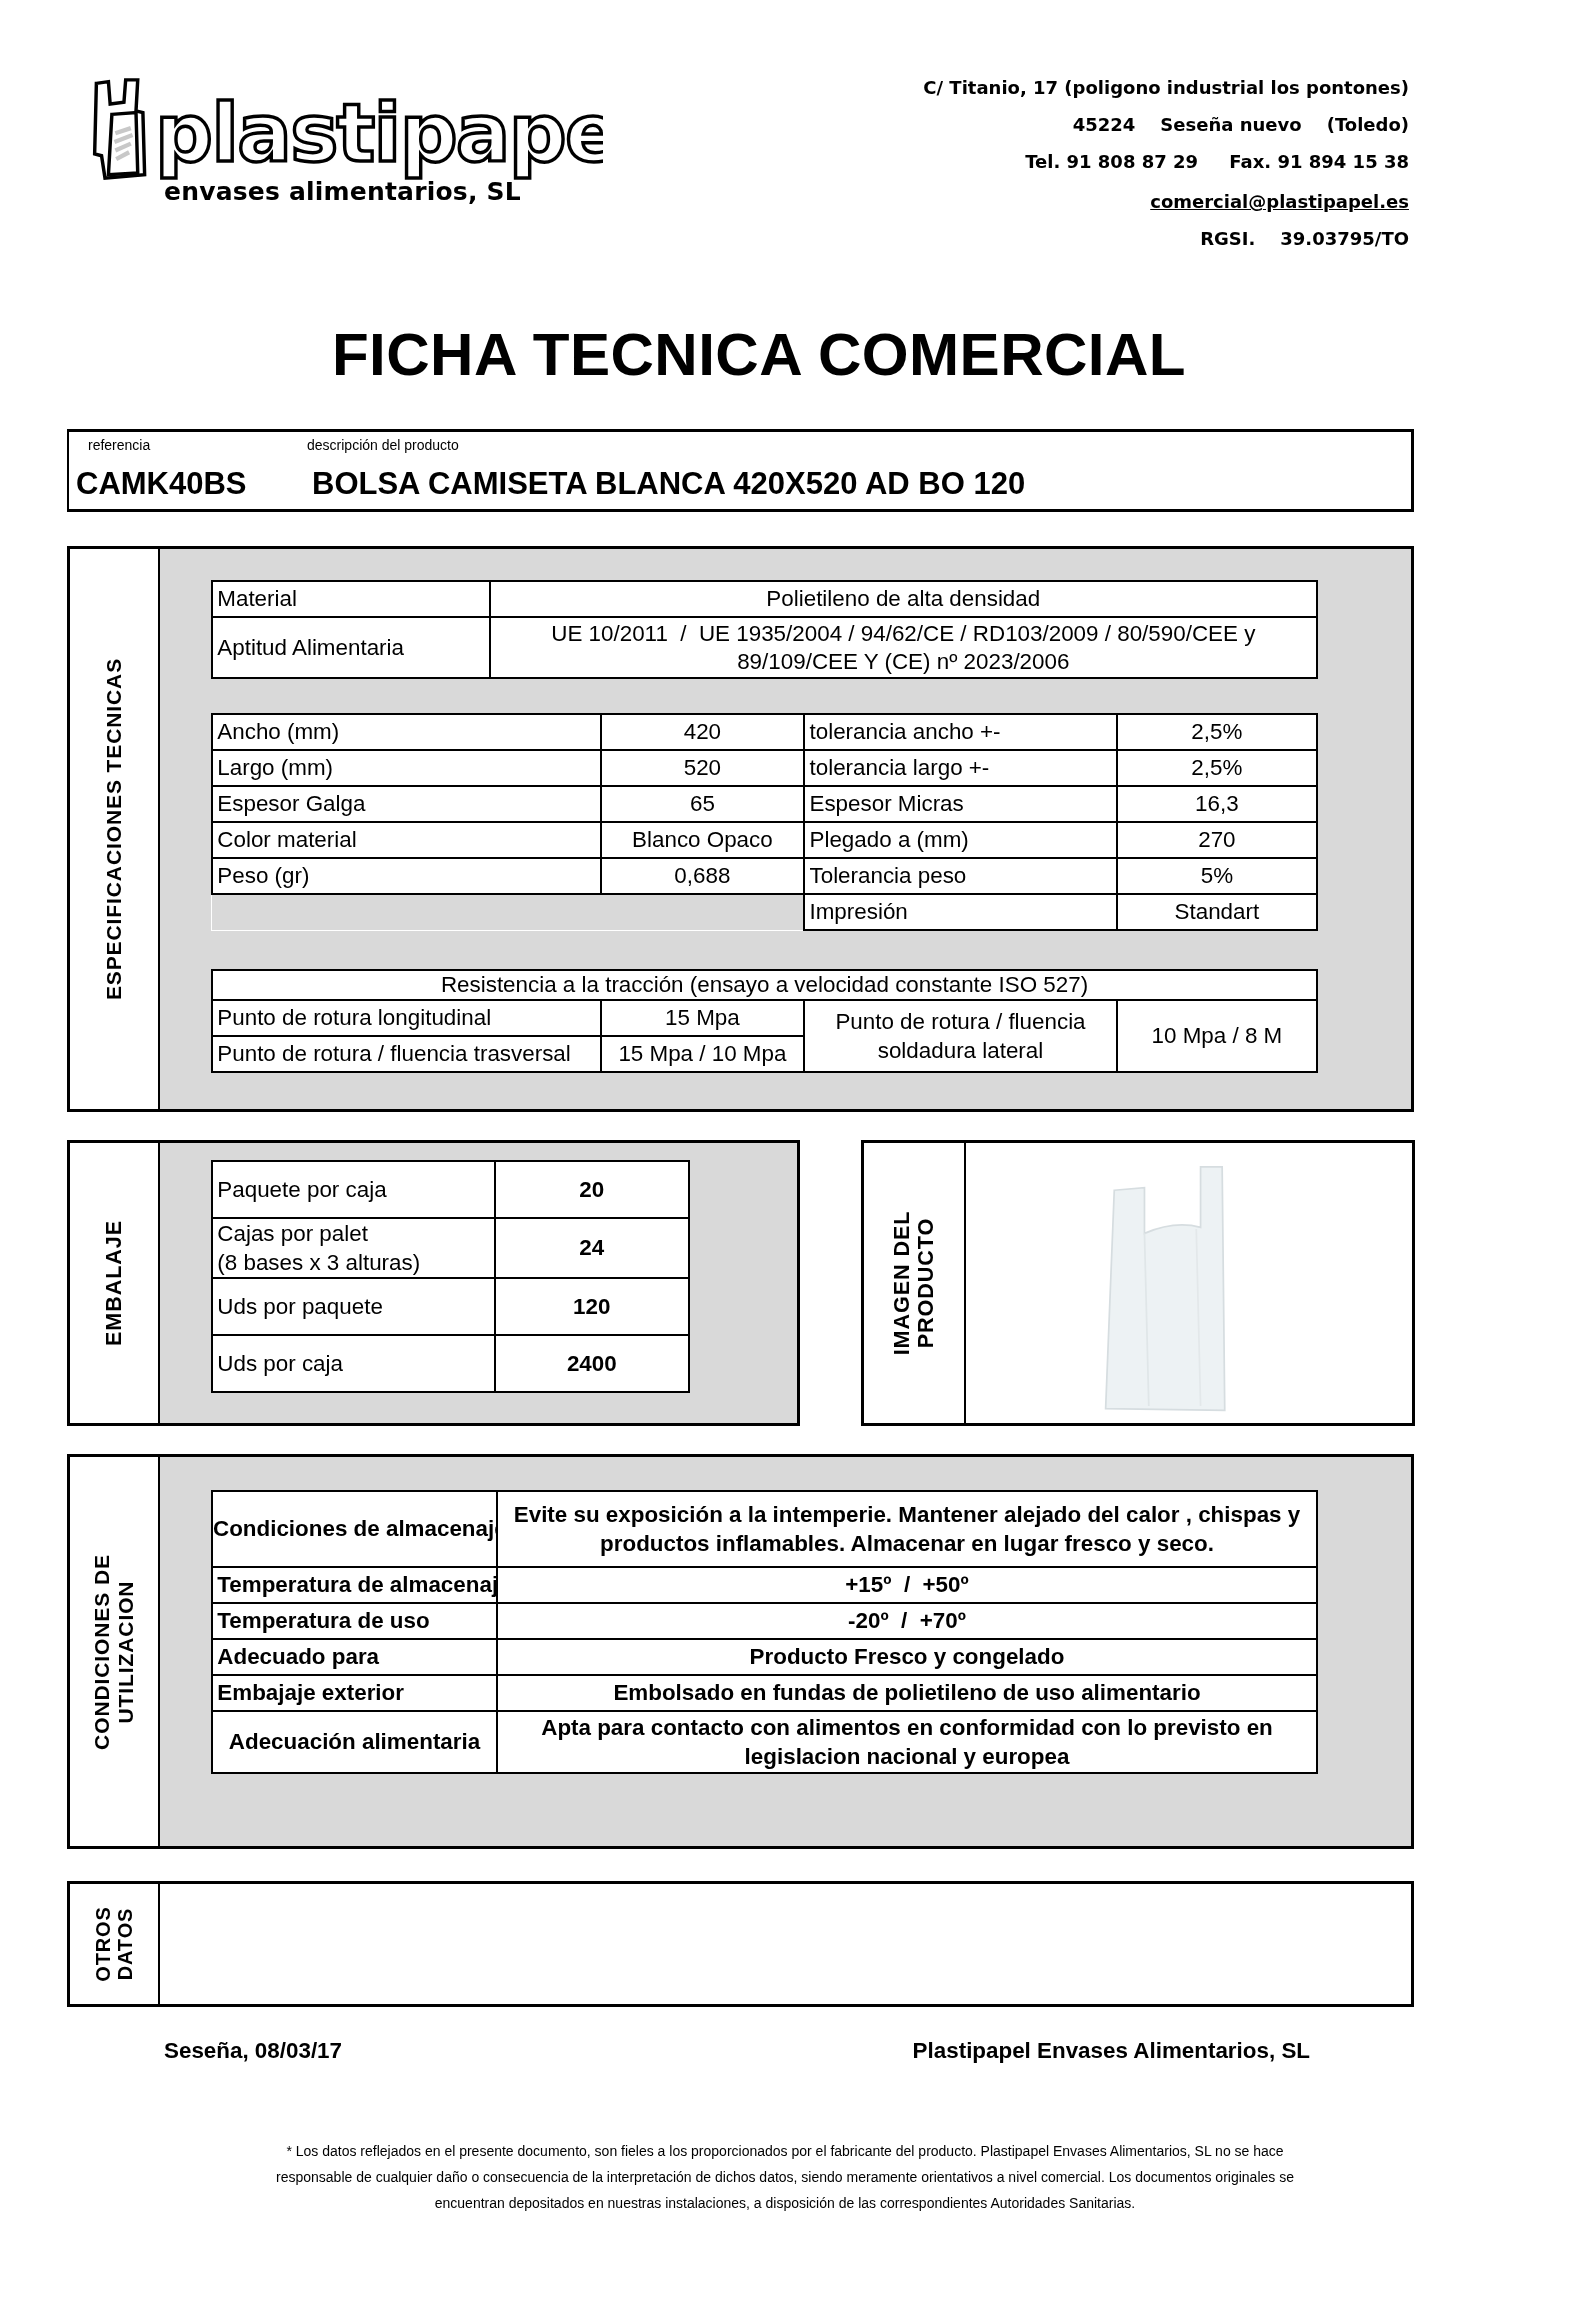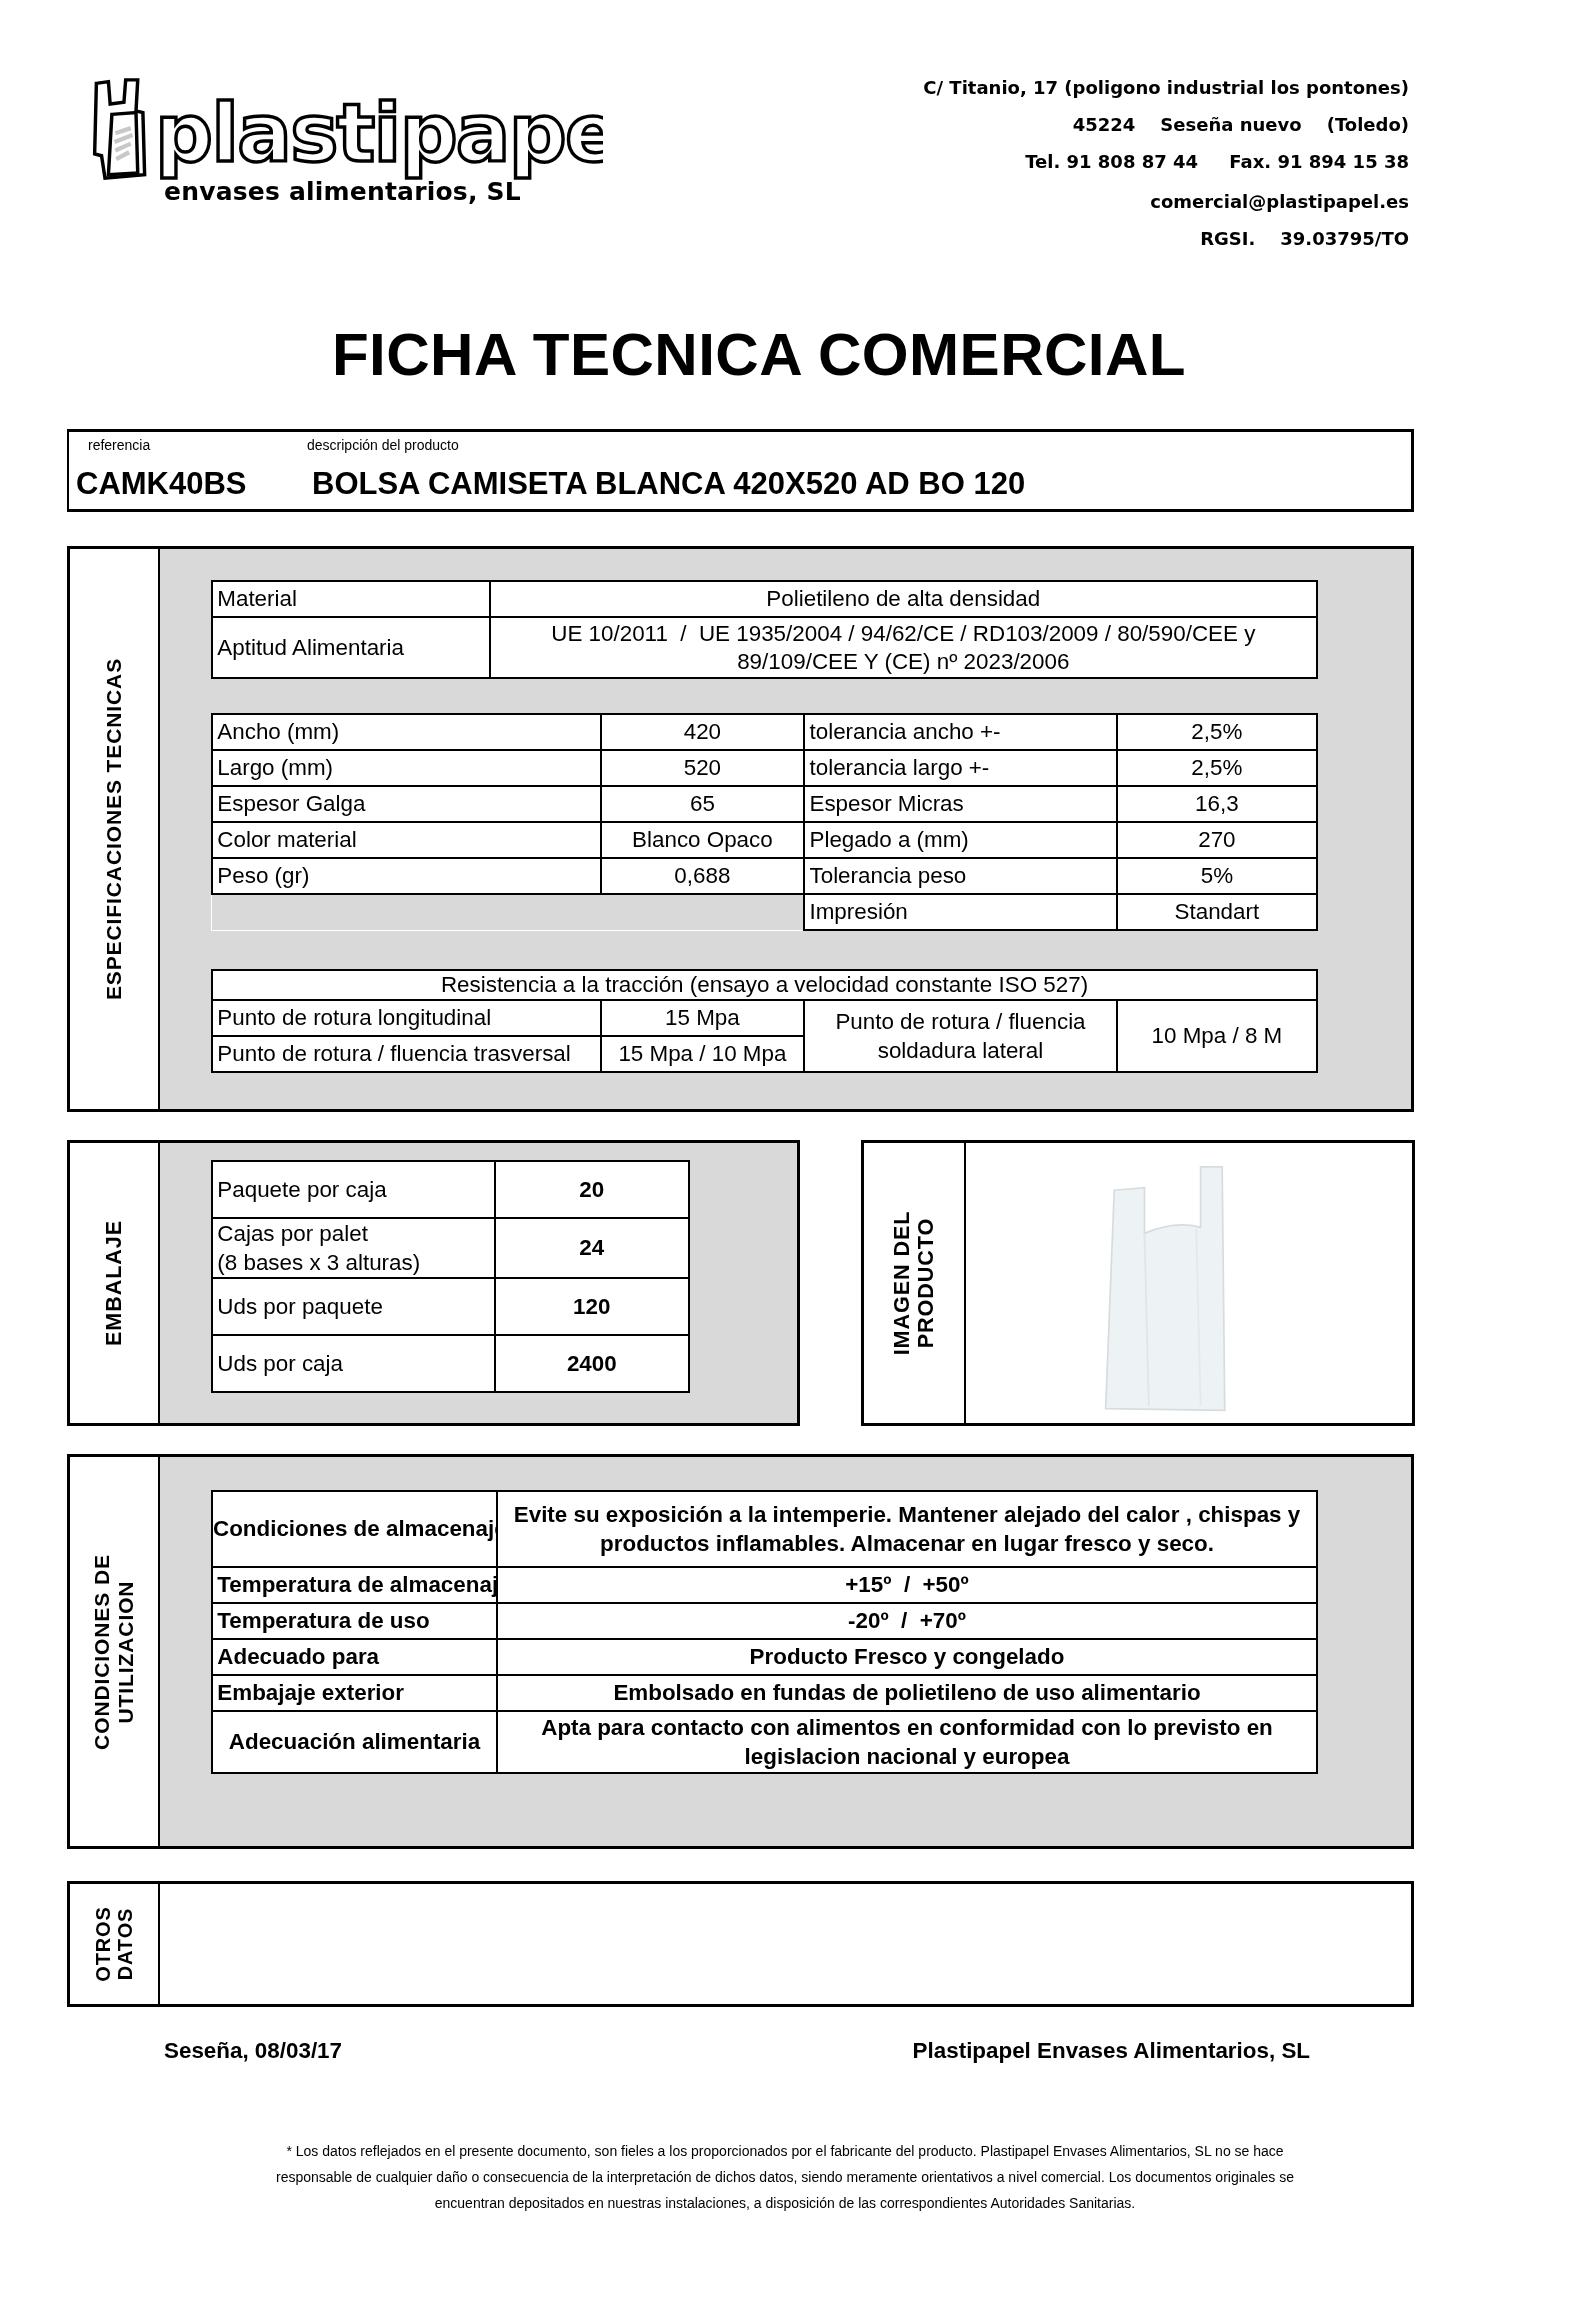--- a/index.html
+++ b/index.html
@@ -3,21 +3,21 @@
 <meta charset="utf-8">
 <style>
   html, body { margin:0; padding:0; background:#ffffff; }
   body { width:1575px; height:2319px; position:relative; overflow:hidden;
          font-family:"Liberation Sans", sans-serif; color:#000; }
   .abs { position:absolute; }
   
   .logo { left:86px; top:73px; width:517px; height:151px; }
   .logo-sub { left:164px; top:177px; font-family:"DejaVu Sans", sans-serif; font-weight:bold; font-size:25px; letter-spacing:0.2px; }
   .contact { right:166px; top:69px; text-align:right; font-family:"DejaVu Sans", sans-serif; font-weight:bold; font-size:18px; line-height:37px; }
-  .contact .email { }
+  .contact .email { text-decoration:underline; }
   .title { left:0; width:1518px; top:321px; text-align:center; font-weight:bold; font-size:59px; letter-spacing:0.4px; transform:scaleX(1.02); }
   
   .prodbox { left:67px; top:429px; width:1347px; height:83px; border:3.4px solid #000; border-left:2.6px solid #000; box-sizing:border-box; }
   .prodbox .lbl { position:absolute; top:5.2px; font-size:14px; }
   .prodbox .ref { position:absolute; left:7px; top:34px; font-weight:bold; font-size:31px; }
   .prodbox .desc { position:absolute; left:243px; top:34px; font-weight:bold; font-size:31px; }
   
   .section { border:3.4px solid #000; box-sizing:border-box; background:#d9d9d9; }
   .section .side { position:absolute; left:0; top:0; bottom:0; width:90px; background:#fff; border-right:2.6px solid #000; box-sizing:border-box; }
   .vlabel { position:absolute; left:50%; top:50%; transform:translate(-50%,-50%) rotate(-90deg); white-space:nowrap; font-weight:bold; font-size:21.6px; text-align:center; line-height:24px; letter-spacing:0.9px; }
@@ -40,21 +40,21 @@
     <path d="M30 48 L58 46 L60 116 L26 118 Z" fill="#fff" stroke="#000" stroke-width="4"></path>
     <path d="M34 70 L52 64 M33 80 L54 72 M34 90 L52 82 M35 100 L50 92" stroke="#c8c8c8" stroke-width="5"></path>
     <text x="80" y="102" font-family="DejaVu Sans, sans-serif" font-weight="bold" font-size="94" fill="#fff" stroke="#000" stroke-width="4" letter-spacing="-2">plastipapel</text>
   </svg>
 </div>
 <div class="abs logo-sub">envases alimentarios, SL</div>
 
 <div class="abs contact">
   <div>C/ Titanio, 17 (poligono industrial los pontones)</div>
   <div style="white-space:pre;">45224    Seseña nuevo    (Toledo)</div>
-  <div style="white-space:pre;">Tel. 91 808 87 44     Fax. 91 894 15 38</div>
+  <div style="white-space:pre;">Tel. 91 808 87 29     Fax. 91 894 15 38</div>
   <div class="email" style="margin-top:3.4px;">comercial@plastipapel.es</div>
   <div style="white-space:pre;">RGSI.    39.03795/TO</div>
 </div>
 
 <div class="abs title">FICHA TECNICA COMERCIAL</div>
 
 <div class="abs prodbox">
   <span class="lbl" style="left:19px;">referencia</span>
   <span class="lbl" style="left:238px;">descripción del producto</span>
   <span class="ref">CAMK40BS</span>

